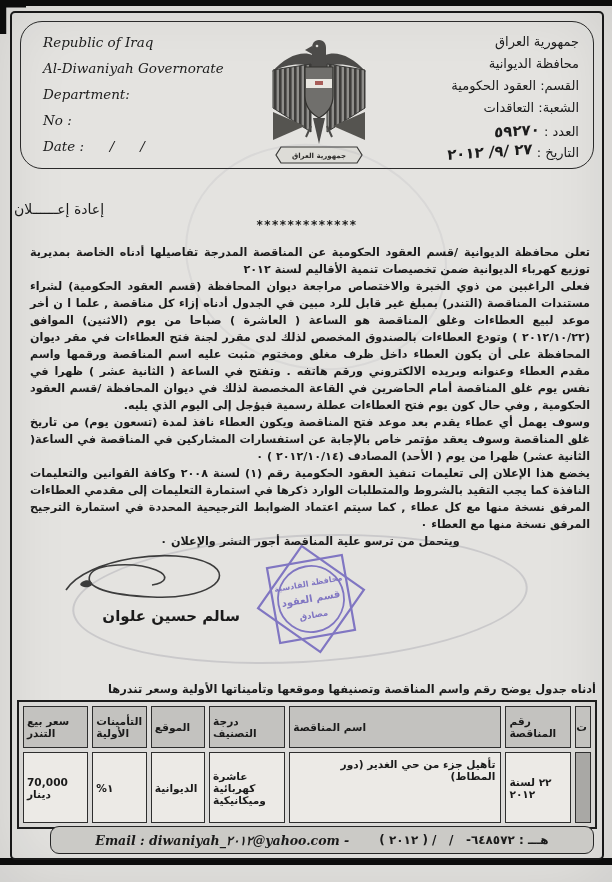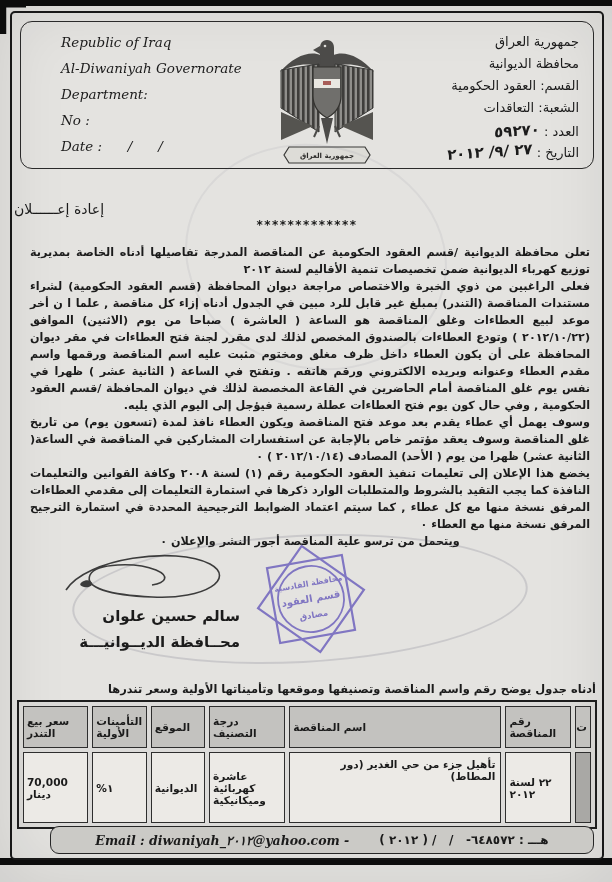--- a/index.html
+++ b/index.html
@@ -16,22 +16,22 @@
   .frame{position:absolute;left:10px;top:11px;right:8px;bottom:22px;
     border:2px solid #181818;border-radius:5px;}
   .content{position:absolute;left:14px;top:15px;right:12px;bottom:26px;}
 
   
   .ghost{position:absolute;border-radius:50%;pointer-events:none;}
   .ghost-top{left:170px;top:130px;width:260px;height:220px;border:2px solid rgba(90,90,115,0.08);transform:rotate(14deg);}
   .ghost-sig{left:58px;top:520px;width:452px;height:124px;border:2px solid rgba(70,70,95,0.16);transform:rotate(-3deg);}
 
   
-  .letterhead{height:148px;margin:6px 6px 0 6px;border:1.6px solid #2a2a2a;border-radius:12px;
-    display:flex;justify-content:space-between;box-sizing:border-box;padding:12px 14px 4px 40px;}
+  .letterhead{height:148px;margin:6px 6px 0 6px;border:1.6px solid #2a2a2a;border-radius:22px;
+    display:flex;justify-content:space-between;box-sizing:border-box;padding:12px 14px 4px 22px;}
   .hdr-left{width:225px;}
   .hdr-left p{margin:0 0 10px;font:italic 13.5px "DejaVu Serif",serif;white-space:pre;}
   .hdr-emblem{width:108px;flex:none;display:flex;justify-content:center;align-items:flex-start;}
   .hdr-right{width:205px;direction:rtl;text-align:right;padding-left:4px;}
   .hdr-right p{margin:0 0 7px;font-size:13px;}
   .hand{display:inline-block;font-size:15px;transform:rotate(-4deg) skewX(-6deg);font-weight:bold;}
 
   
   .title{text-align:left;margin-top:32px;font-size:14px;font-weight:normal;}
   .stars{text-align:center;font-size:12px;font-weight:bold;letter-spacing:1.5px;margin-top:1px;}
@@ -140,21 +140,20 @@
       <p class="no-just">ويتحمل من ترسو علية المناقصة أجور النشر والإعلان ٠</p>
     </div>
 
     <div class="sig-zone">
       <svg class="sig-swirl" width="195" height="60" viewBox="0 0 195 60">
         <path d="M8 38 C 28 6, 118 -6, 152 12 C 178 26, 148 48, 94 45 C 52 43, 26 36, 32 23 C 38 11, 78 10, 98 18 C 112 24, 108 31, 94 33" fill="none" stroke="#3c3c3c" stroke-width="1.6"></path>
         <path d="M24 30 c4 -3 9 -2 10 1 c1 3 -4 5 -8 4 c-4 -1 -5 -3 -2 -5 Z" fill="#3c3c3c"></path>
       </svg>
       <div class="sig-text">
         <div>سالم حسين علوان</div>
-        <div>محــافظة الديــوانيـــة</div>
       </div>
       <svg class="stamp" width="122" height="130" viewBox="0 0 122 130">
         <g transform="rotate(-10 61 65)" stroke="#6f63bd" fill="none">
           <rect x="23" y="27" width="76" height="76" stroke-width="2.2"></rect>
           <rect x="23" y="27" width="76" height="76" transform="rotate(45 61 65)" stroke-width="2.2"></rect>
           <circle cx="61" cy="65" r="33" stroke-width="1.8"></circle>
         </g>
         <g transform="rotate(-10 61 65)" fill="#6f63bd" text-anchor="middle" font-weight="bold">
           <text x="61" y="52" font-size="8">محافظة القادسية</text>
           <text x="61" y="68" font-size="10">قسم العقود</text>

